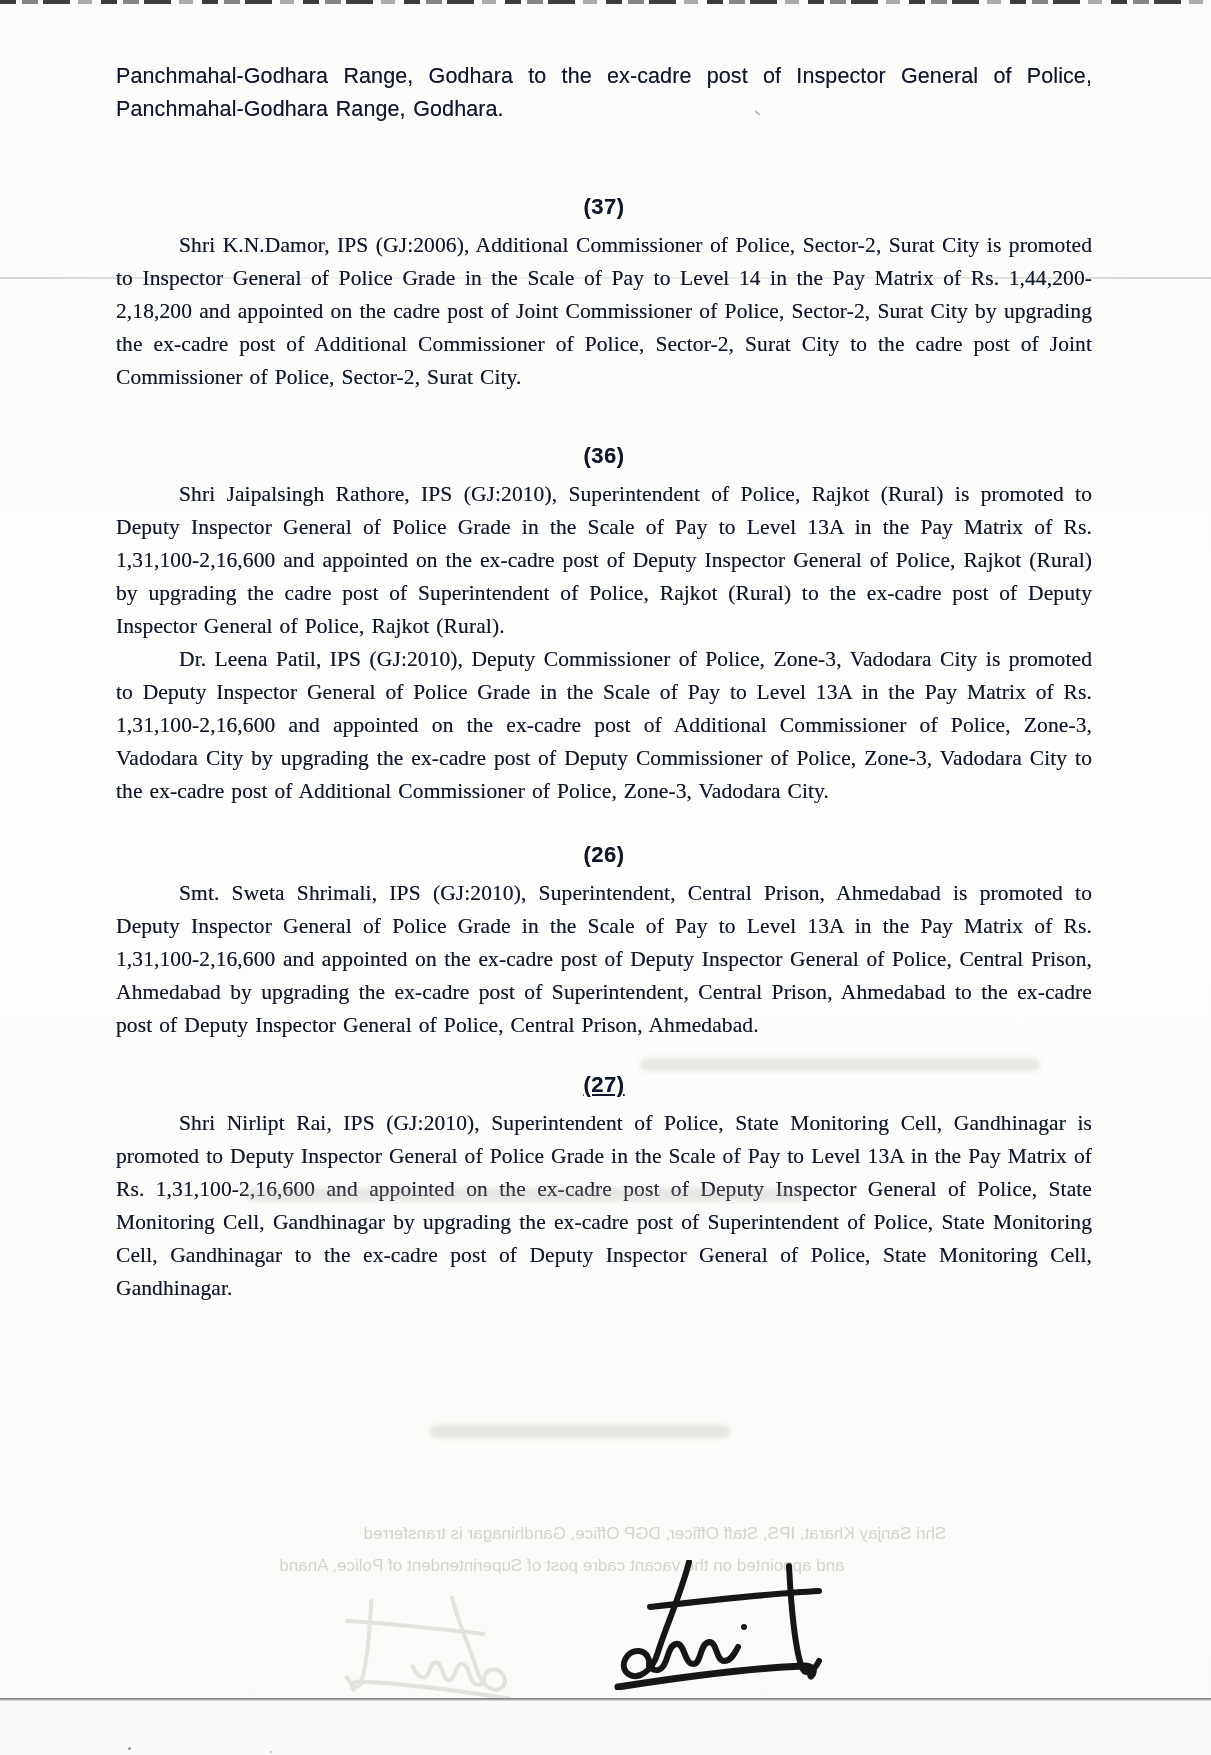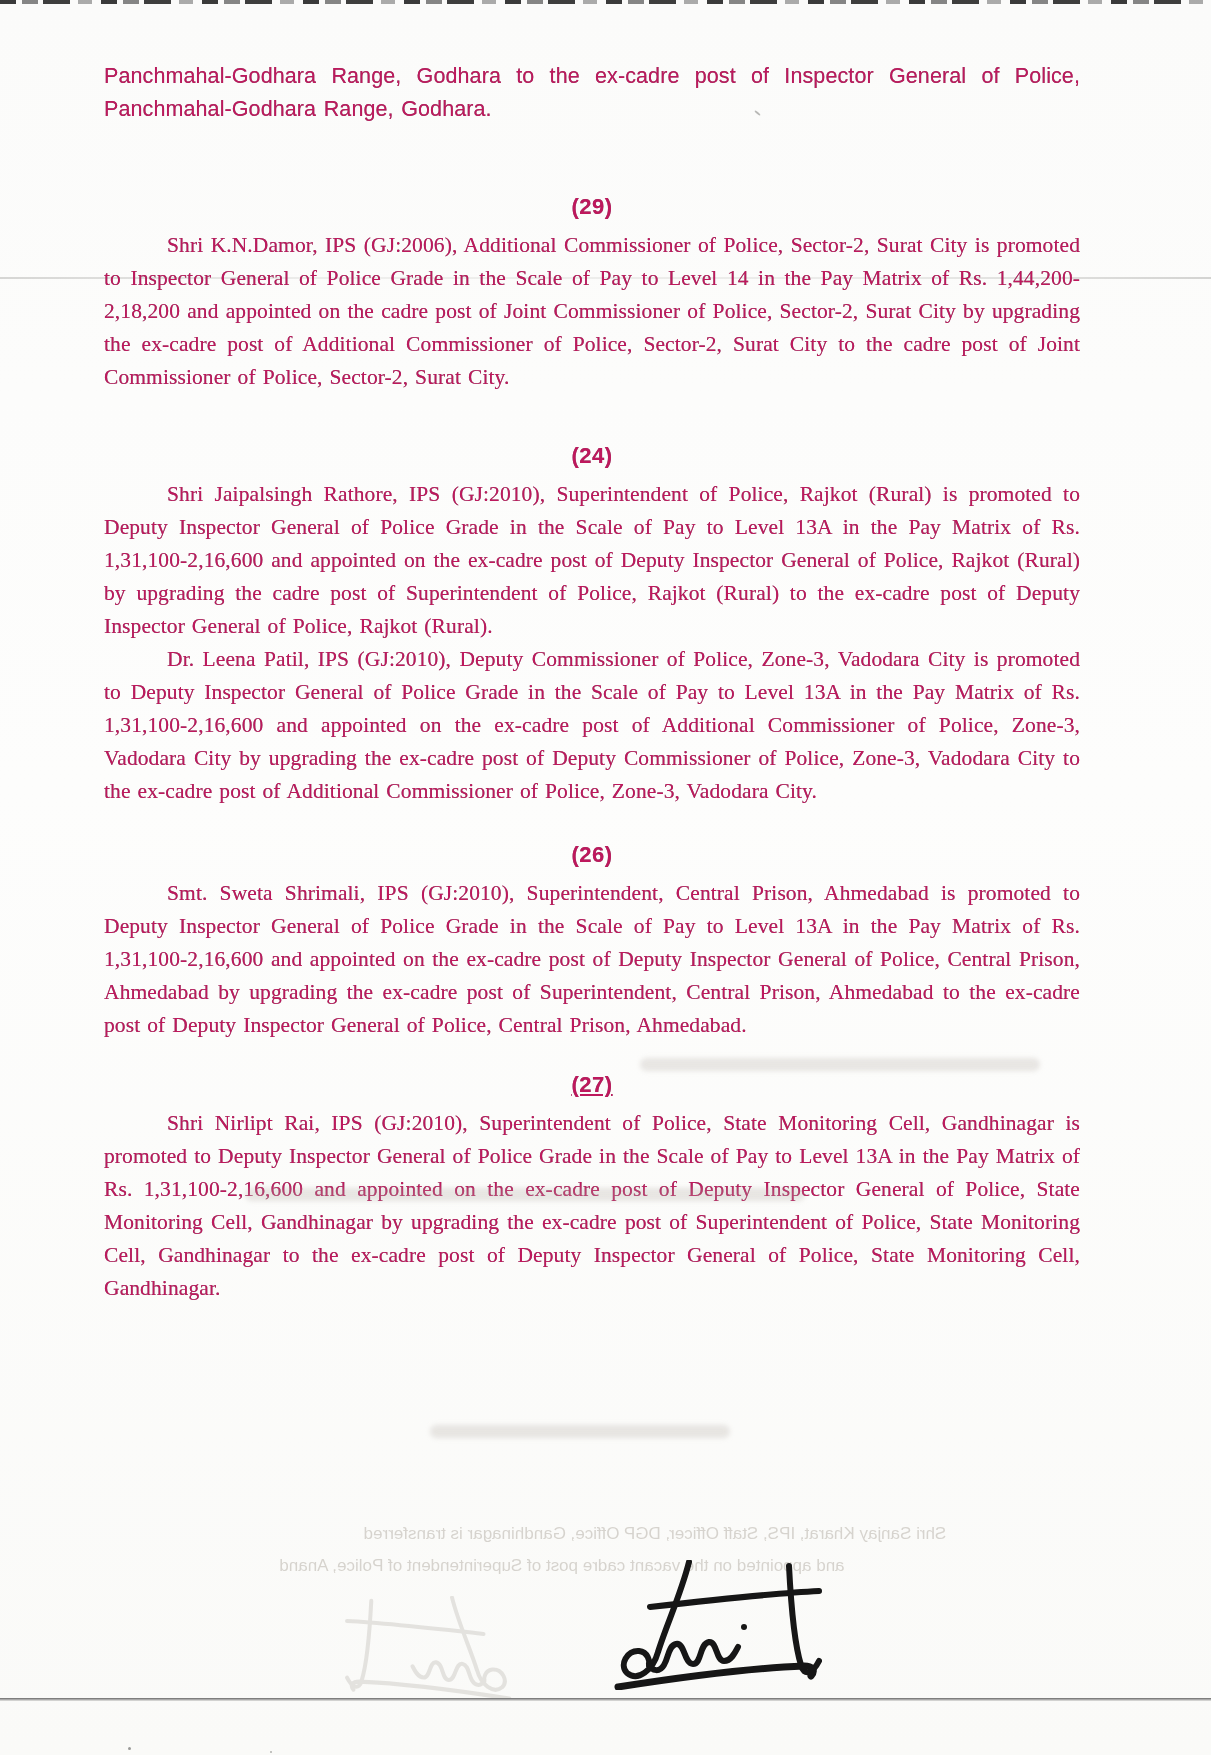--- a/index.html
+++ b/index.html
@@ -28,22 +28,22 @@
     opacity: 0.75;
   }
 
   
   .bottom-rule {
     position: absolute; left: 0; right: 0; top: 1698px; height: 3px;
     background: linear-gradient(180deg, #7e7e7e 0 1px, #a9a9a9 1px 2px, #d2d2d0 2px 3px);
   }
 
   .content {
-    position: absolute; left: 104px; top: 60px; width: 976px;
-    color: #be185d;
+    position: absolute; left: 116px; top: 60px; width: 976px;
+    color: #0f172a;
     font-size: 21.5px;
     line-height: 33px;
     letter-spacing: 0.1px;
     word-spacing: 1.5px;
     text-shadow: 0 0 0.5px rgba(25,25,25,0.55);
   }
   .cont-para { margin: 0; text-align: justify; }
   .sec-heading {
     text-align: center; font-weight: 700; font-size: 22px;
     margin: 0 0 6px 0; line-height: 33px; letter-spacing: 0.5px;
@@ -92,26 +92,26 @@
 </head>
 <body>
 
 <div class="top-strip"></div>
 <div class="fold-line"></div>
 
 <div class="content">
   <p class="cont-para">Panchmahal-Godhara Range, Godhara to the ex-cadre post of Inspector General of Police, Panchmahal-Godhara Range, Godhara.</p>
   <div id="sections">
   <div class="section">
-    <p class="sec-heading">(29)</p>
+    <p class="sec-heading">(37)</p>
     <p class="sec-body">Shri K.N.Damor, IPS (GJ:2006), Additional Commissioner of Police, Sector-2, Surat City is promoted to Inspector General of Police Grade in the Scale of Pay to Level 14 in the Pay Matrix of Rs. 1,44,200-2,18,200 and appointed on the cadre post of Joint Commissioner of Police, Sector-2, Surat City by upgrading the ex-cadre post of Additional Commissioner of Police, Sector-2, Surat City to the cadre post of Joint Commissioner of Police, Sector-2, Surat City.</p>
   </div>
 
   <div class="section">
-    <p class="sec-heading">(24)</p>
+    <p class="sec-heading">(36)</p>
     <p class="sec-body">Shri Jaipalsingh Rathore, IPS (GJ:2010), Superintendent of Police, Rajkot (Rural) is promoted to Deputy Inspector General of Police Grade in the Scale of Pay to Level 13A in the Pay Matrix of Rs. 1,31,100-2,16,600 and appointed on the ex-cadre post of Deputy Inspector General of Police, Rajkot (Rural) by upgrading the cadre post of Superintendent of Police, Rajkot (Rural) to the ex-cadre post of Deputy Inspector General of Police, Rajkot (Rural).</p>
   </div>
 
   <div class="section">
     <p class="sec-body">Dr. Leena Patil, IPS (GJ:2010), Deputy Commissioner of Police, Zone-3, Vadodara City is promoted to Deputy Inspector General of Police Grade in the Scale of Pay to Level 13A in the Pay Matrix of Rs. 1,31,100-2,16,600 and appointed on the ex-cadre post of Additional Commissioner of Police, Zone-3, Vadodara City by upgrading the ex-cadre post of Deputy Commissioner of Police, Zone-3, Vadodara City to the ex-cadre post of Additional Commissioner of Police, Zone-3, Vadodara City.</p>
   </div>
 
   <div class="section">
     <p class="sec-heading">(26)</p>
     <p class="sec-body">Smt. Sweta Shrimali, IPS (GJ:2010), Superintendent, Central Prison, Ahmedabad is promoted to Deputy Inspector General of Police Grade in the Scale of Pay to Level 13A in the Pay Matrix of Rs. 1,31,100-2,16,600 and appointed on the ex-cadre post of Deputy Inspector General of Police, Central Prison, Ahmedabad by upgrading the ex-cadre post of Superintendent, Central Prison, Ahmedabad to the ex-cadre post of Deputy Inspector General of Police, Central Prison, Ahmedabad.</p>

